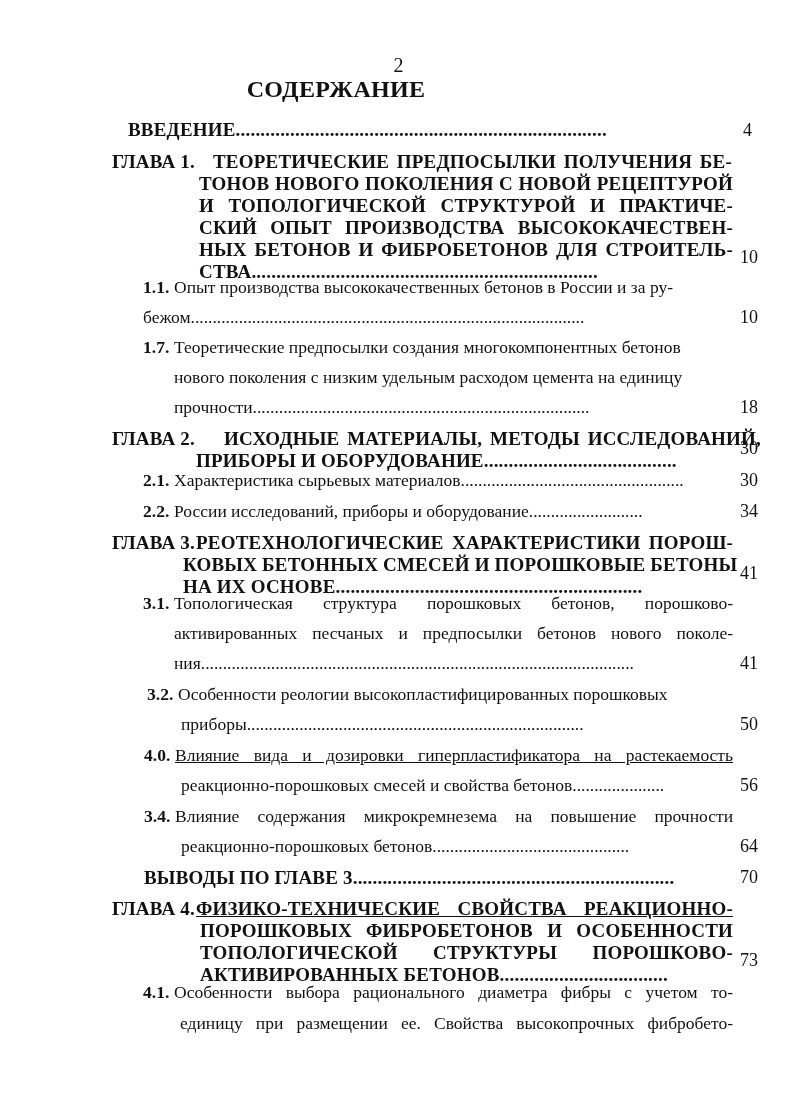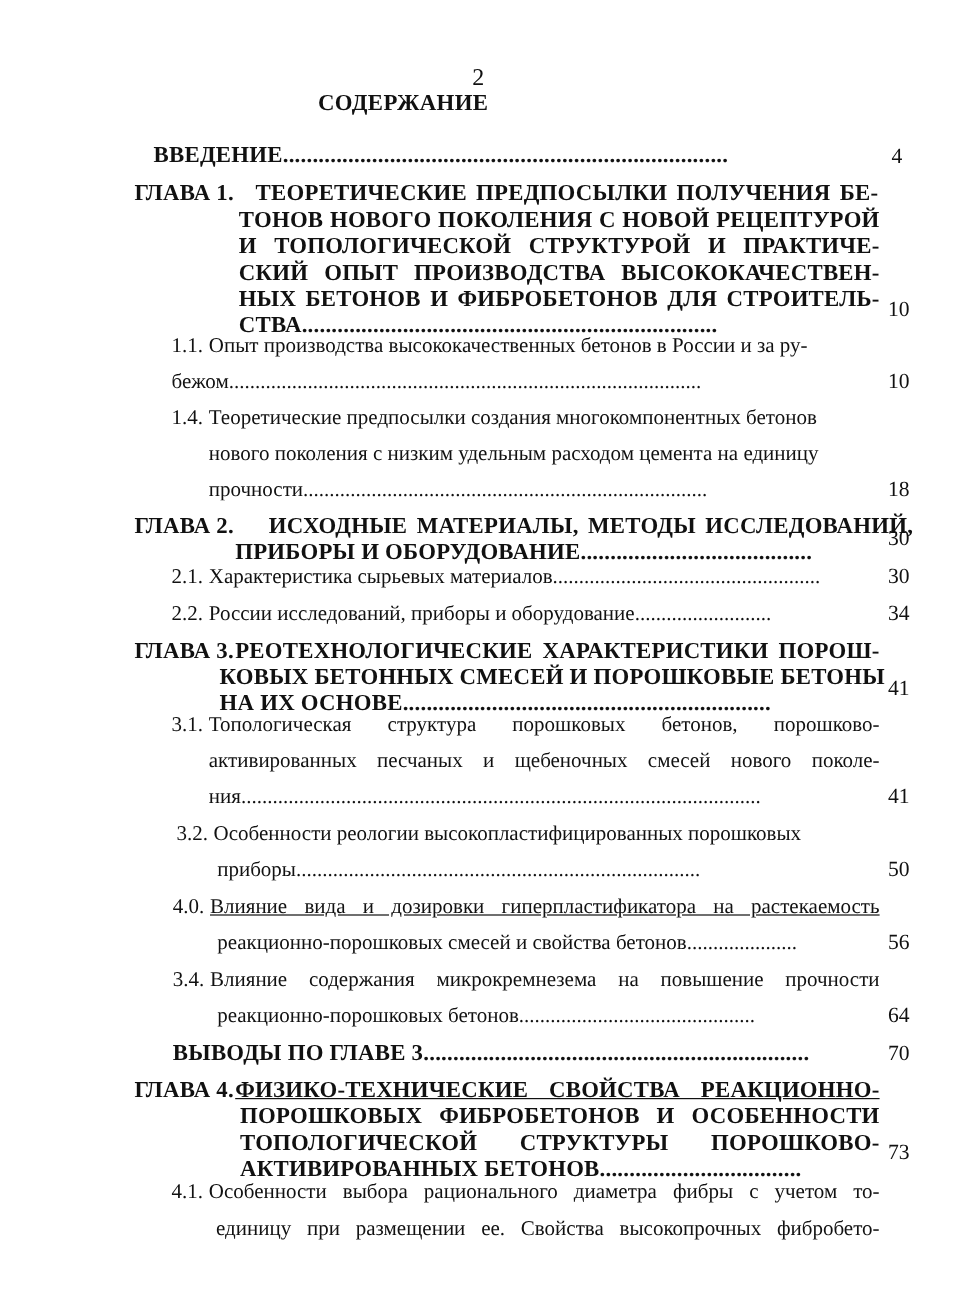--- a/index.html
+++ b/index.html
@@ -1,21 +1,21 @@
 <!DOCTYPE html>
 <html><head>
   <meta charset="utf-8">
   <style>
     html, body { margin: 0; padding: 0; background: #ffffff; }
     body { width: 797px; height: 1093px; position: relative; overflow: hidden;
            font-family: "Liberation Serif", "DejaVu Serif", serif; color: #111; }
     .abs { position: absolute; white-space: nowrap; }
     .pagenum { top: 54px; left: 0; width: 797px; text-align: center; font-size: 20px; }
-    .title { top: 76px; left: 0; width: 672px; text-align: center; font-size: 19px; font-weight: bold; letter-spacing: 0.3px; }
-    .b { font-weight: normal; }
+    .title { top: 76px; left: 0; width: 672px; text-align: center; font-size: 24px; font-weight: bold; letter-spacing: 0.3px; }
+    .b { font-weight: bold; }
     .h { font-size: 19px; font-weight: bold; letter-spacing: 0.2px; line-height: 22px; }
     .s { font-size: 17.5px; line-height: 20px; }
     .num { font-size: 18px; }
     .just { text-align: justify; text-align-last: justify; white-space: nowrap; }
     .dots { overflow: hidden; white-space: nowrap; }
   </style>
 </head>
 <body>
 
 <div class="abs pagenum">2</div>
@@ -40,21 +40,21 @@
 </div>
 
 <div>
   <div class="abs s" style="top:277px; left:143px;"><span class="b">1.1.</span></div>
   <div class="abs s" style="top:277px; left:174px;">Опыт производства высококачественных бетонов в России и за ру-</div>
   <div class="abs s dots" style="top:307px; left:143px; width:580px;">бежом..........................................................................................</div>
   <div class="abs num" style="top:307px; left:740px;">10</div>
 </div>
 
 <div>
-  <div class="abs s" style="top:337px; left:143px;"><span class="b">1.4.</span></div>
+  <div class="abs s" style="top:337px; left:143px;"><span class="b">1.7.</span></div>
   <div class="abs s" style="top:337px; left:174px;">Теоретические предпосылки создания многокомпонентных бетонов</div>
   <div class="abs s" style="top:367px; left:174px;">нового поколения с низким удельным расходом цемента на единицу</div>
   <div class="abs s dots" style="top:397px; left:174px; width:552px;">прочности.............................................................................</div>
   <div class="abs num" style="top:397px; left:740px;">18</div>
 </div>
 
 <div>
   <div class="abs h" style="top:428px; left:112px;">ГЛАВА 2.</div>
   <div class="abs h just" style="top:428px; left:196px; width:537px;margin-left:28px;">ИСХОДНЫЕ МАТЕРИАЛЫ, МЕТОДЫ ИССЛЕДОВАНИЙ,</div>
   <div class="abs h dots" style="top:450px; left:196px; width:528px;">ПРИБОРЫ И ОБОРУДОВАНИЕ.......................................</div>
@@ -77,21 +77,21 @@
   <div class="abs h" style="top:532px; left:112px;">ГЛАВА 3.</div>
   <div class="abs h just" style="top:532px; left:196px; width:537px;">РЕОТЕХНОЛОГИЧЕСКИЕ ХАРАКТЕРИСТИКИ ПОРОШ-</div>
   <div class="abs h just" style="top:554px; left:183px; width:550px;">КОВЫХ БЕТОННЫХ СМЕСЕЙ И ПОРОШКОВЫЕ БЕТОНЫ</div>
   <div class="abs h dots" style="top:576px; left:183px; width:546px;">НА ИХ ОСНОВЕ..............................................................</div>
   <div class="abs num" style="top:563px; left:740px;">41</div>
 </div>
 
 <div>
   <div class="abs s" style="top:593px; left:143px;"><span class="b">3.1.</span></div>
   <div class="abs s just" style="top:593px; left:174px; width:559px;">Топологическая структура порошковых бетонов, порошково-</div>
-  <div class="abs s just" style="top:623px; left:174px; width:559px;">активированных песчаных и щебеночных смесей нового поколе-</div>
+  <div class="abs s just" style="top:623px; left:174px; width:559px;">активированных песчаных и предпосылки бетонов нового поколе-</div>
   <div class="abs s dots" style="top:653px; left:174px; width:552px;">ния...................................................................................................</div>
   <div class="abs num" style="top:653px; left:740px;">41</div>
 </div>
 
 <div>
   <div class="abs s" style="top:684px; left:147px;"><span class="b">3.2.</span></div>
   <div class="abs s" style="top:684px; left:178px;">Особенности реологии высокопластифицированных порошковых</div>
   <div class="abs s dots" style="top:714px; left:181px; width:540px;">приборы.............................................................................</div>
   <div class="abs num" style="top:714px; left:740px;">50</div>
 </div>

